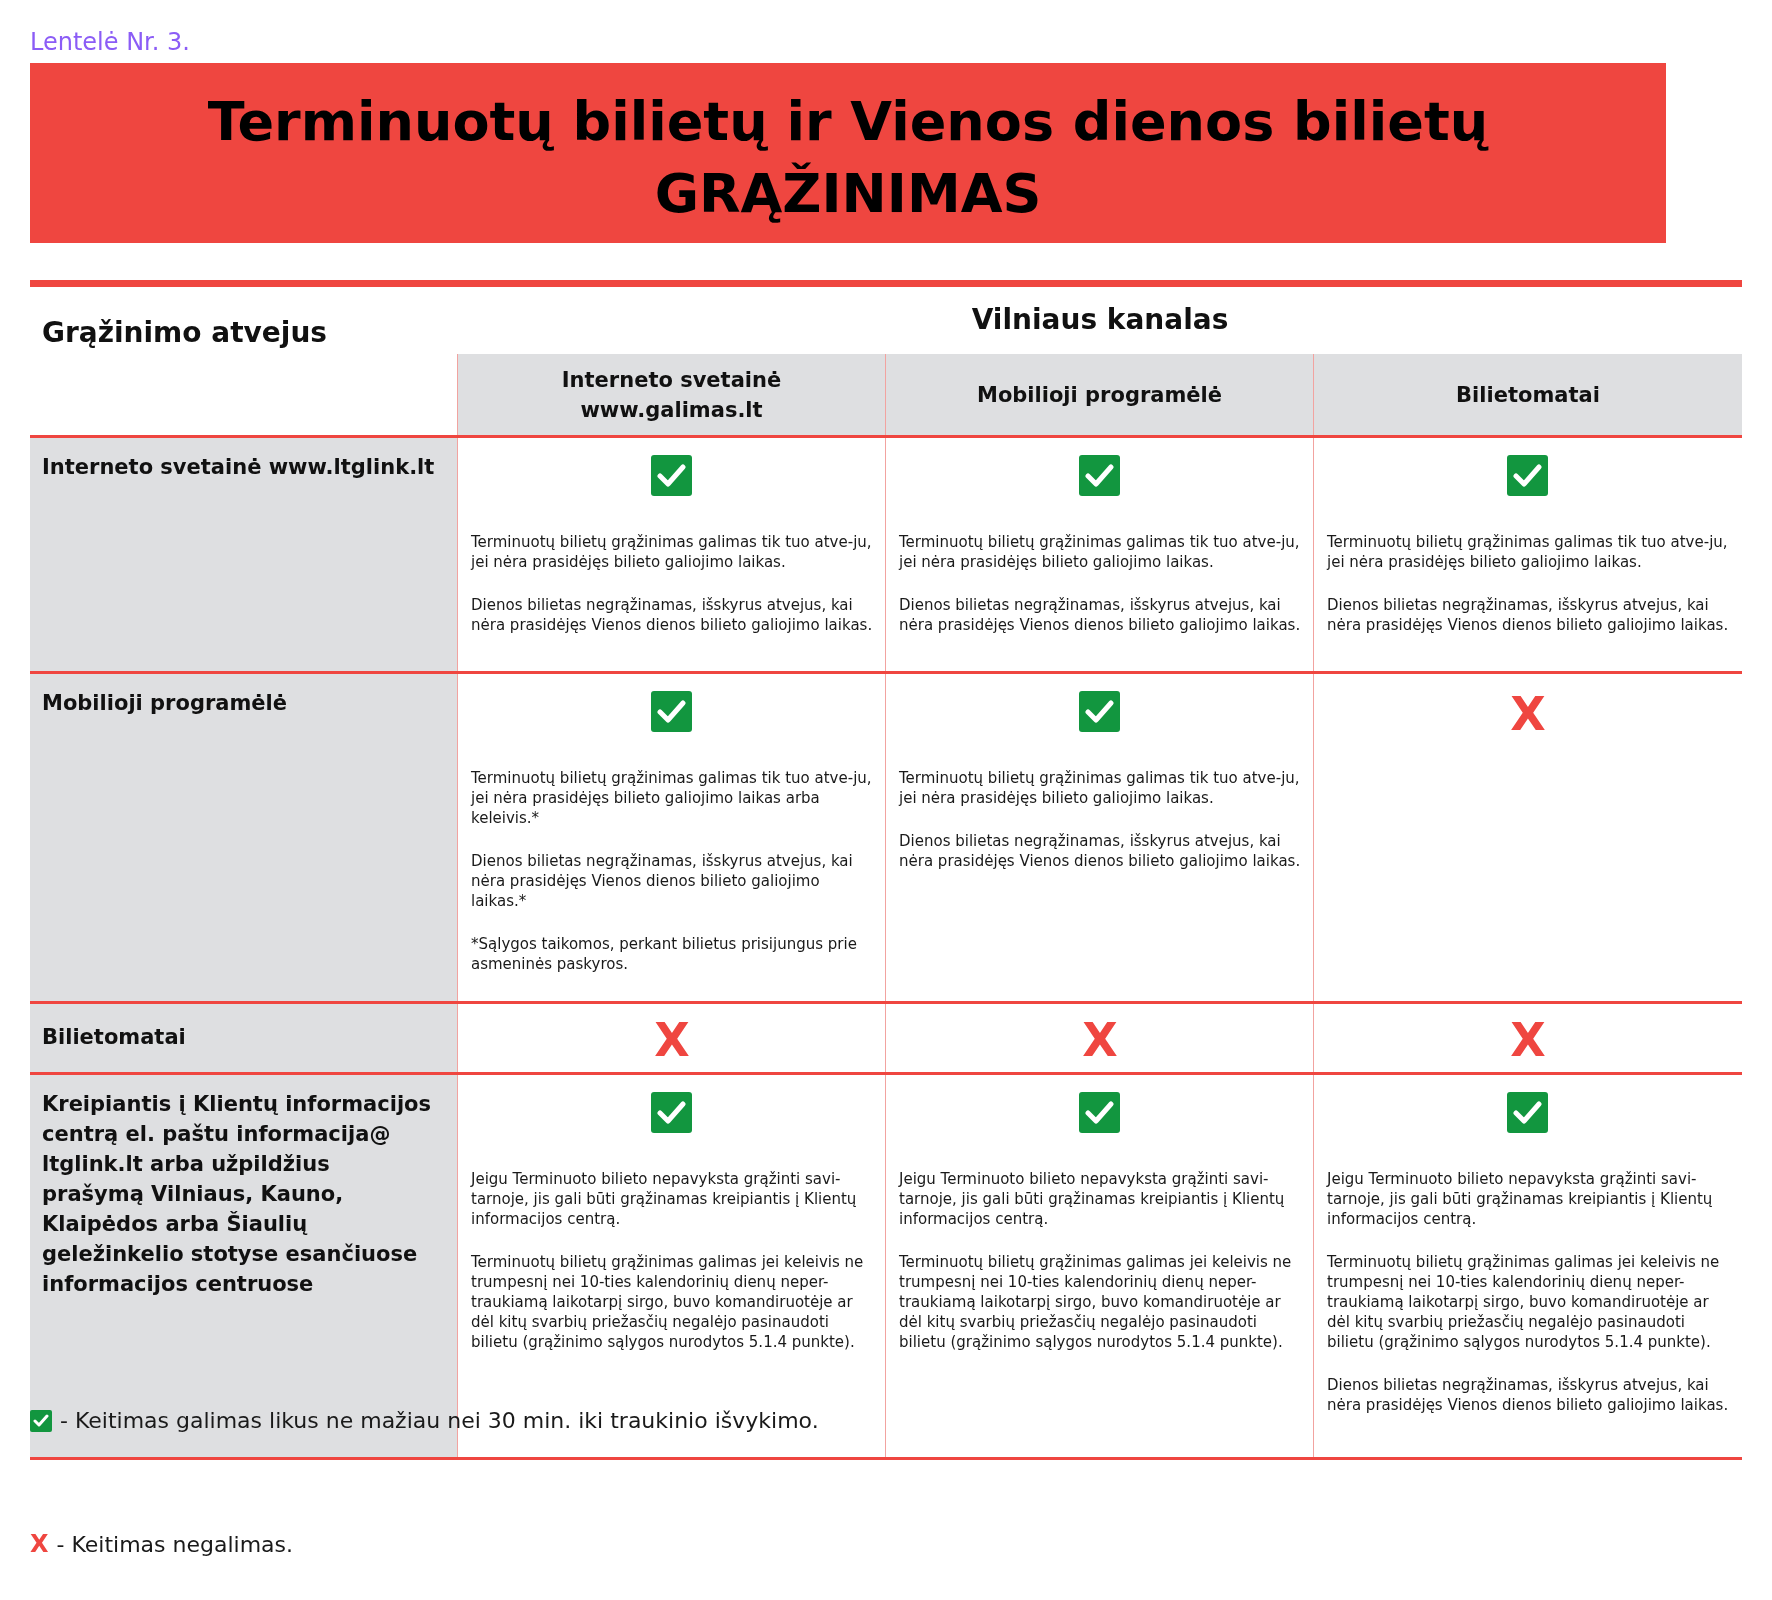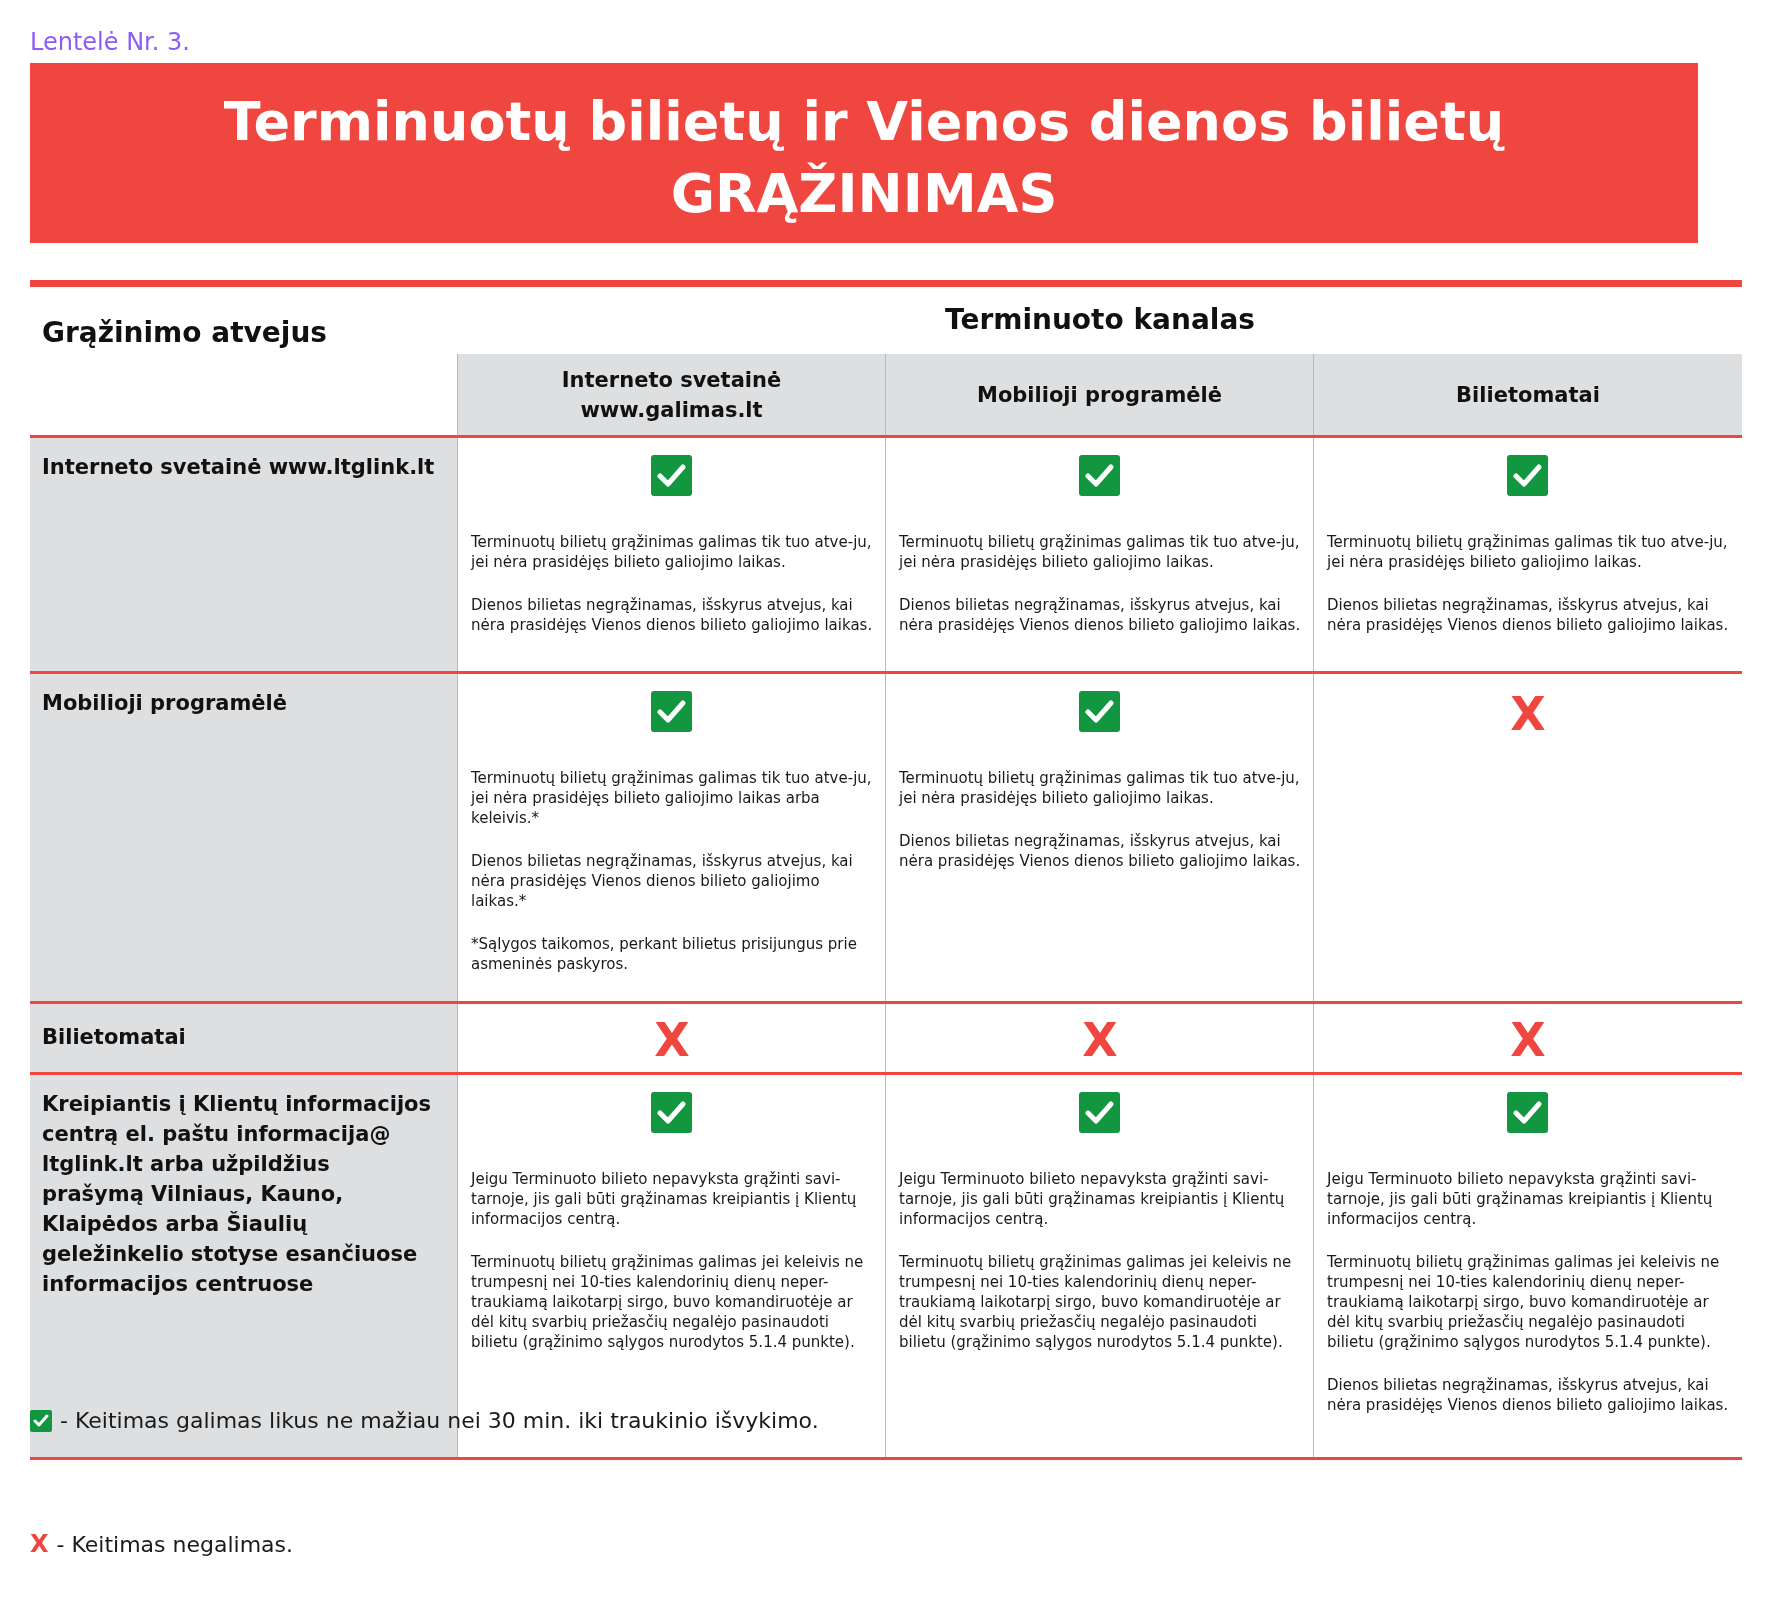--- a/index.html
+++ b/index.html
@@ -1,20 +1,20 @@
 <!DOCTYPE html>
 <html><head>
 <meta charset="utf-8">
 <style>
   html, body { margin: 0; padding: 0; background: #ffffff; }
   body { width: 1772px; height: 1600px; position: relative; overflow: hidden;
          font-family: "DejaVu Sans", sans-serif; color: #111; }
   .caption { position: absolute; left: 30px; top: 28px; font-size: 24px; color: #8b5cf6; }
   .banner { position: absolute; left: 30px; top: 63px; width: 1636px; height: 180px;
-            background: #EF4640; color: #ffffff; text-align: center; font-weight: bold; padding-left: 32px; }
+            background: #EF4640; color: #000000; text-align: center; font-weight: bold; }
   .banner .l1 { position: absolute; left: 0; right: 0; top: 26px; font-size: 54px; line-height: 66px; }
   .banner .l2 { position: absolute; left: 0; right: 0; top: 98px; font-size: 54px; line-height: 66px; }
   .topline { position: absolute; left: 30px; top: 280px; width: 1712px; height: 7px; background: #EF4640; }
   .return-title { position: absolute; left: 42px; top: 316px; font-size: 28px; font-weight: bold; }
   .sales-title { position: absolute; left: 458px; width: 1284px; top: 303px; text-align: center;
                  font-size: 28px; font-weight: bold; }
   .colhead { position: absolute; top: 354px; height: 82px; background: #DEDFE1;
              display: flex; align-items: center; justify-content: center; text-align: center;
              font-size: 21px; font-weight: bold; line-height: 30px; }
   .vline { position: absolute; width: 1px; background: #F2A3A0; }
@@ -41,21 +41,21 @@
 <div class="caption">Lentelė Nr. 3.</div>
 
 <div class="banner">
   <div class="l1">Terminuotų bilietų ir Vienos dienos bilietų</div>
   <div class="l2">GRĄŽINIMAS</div>
 </div>
 
 <div class="topline"></div>
 
 <div class="return-title">Grąžinimo atvejus</div>
-<div class="sales-title">Terminuoto kanalas</div>
+<div class="sales-title">Vilniaus kanalas</div>
 
 <div class="colhead" style="left:458px;width:427px;">
   <div>
       <div>Interneto svetainė</div>
       <div>www.galimas.lt</div>
     </div>
 </div>
 <div class="colhead" style="left:886px;width:427px;">
   <div>Mobilioji programėlė</div>
 </div>

